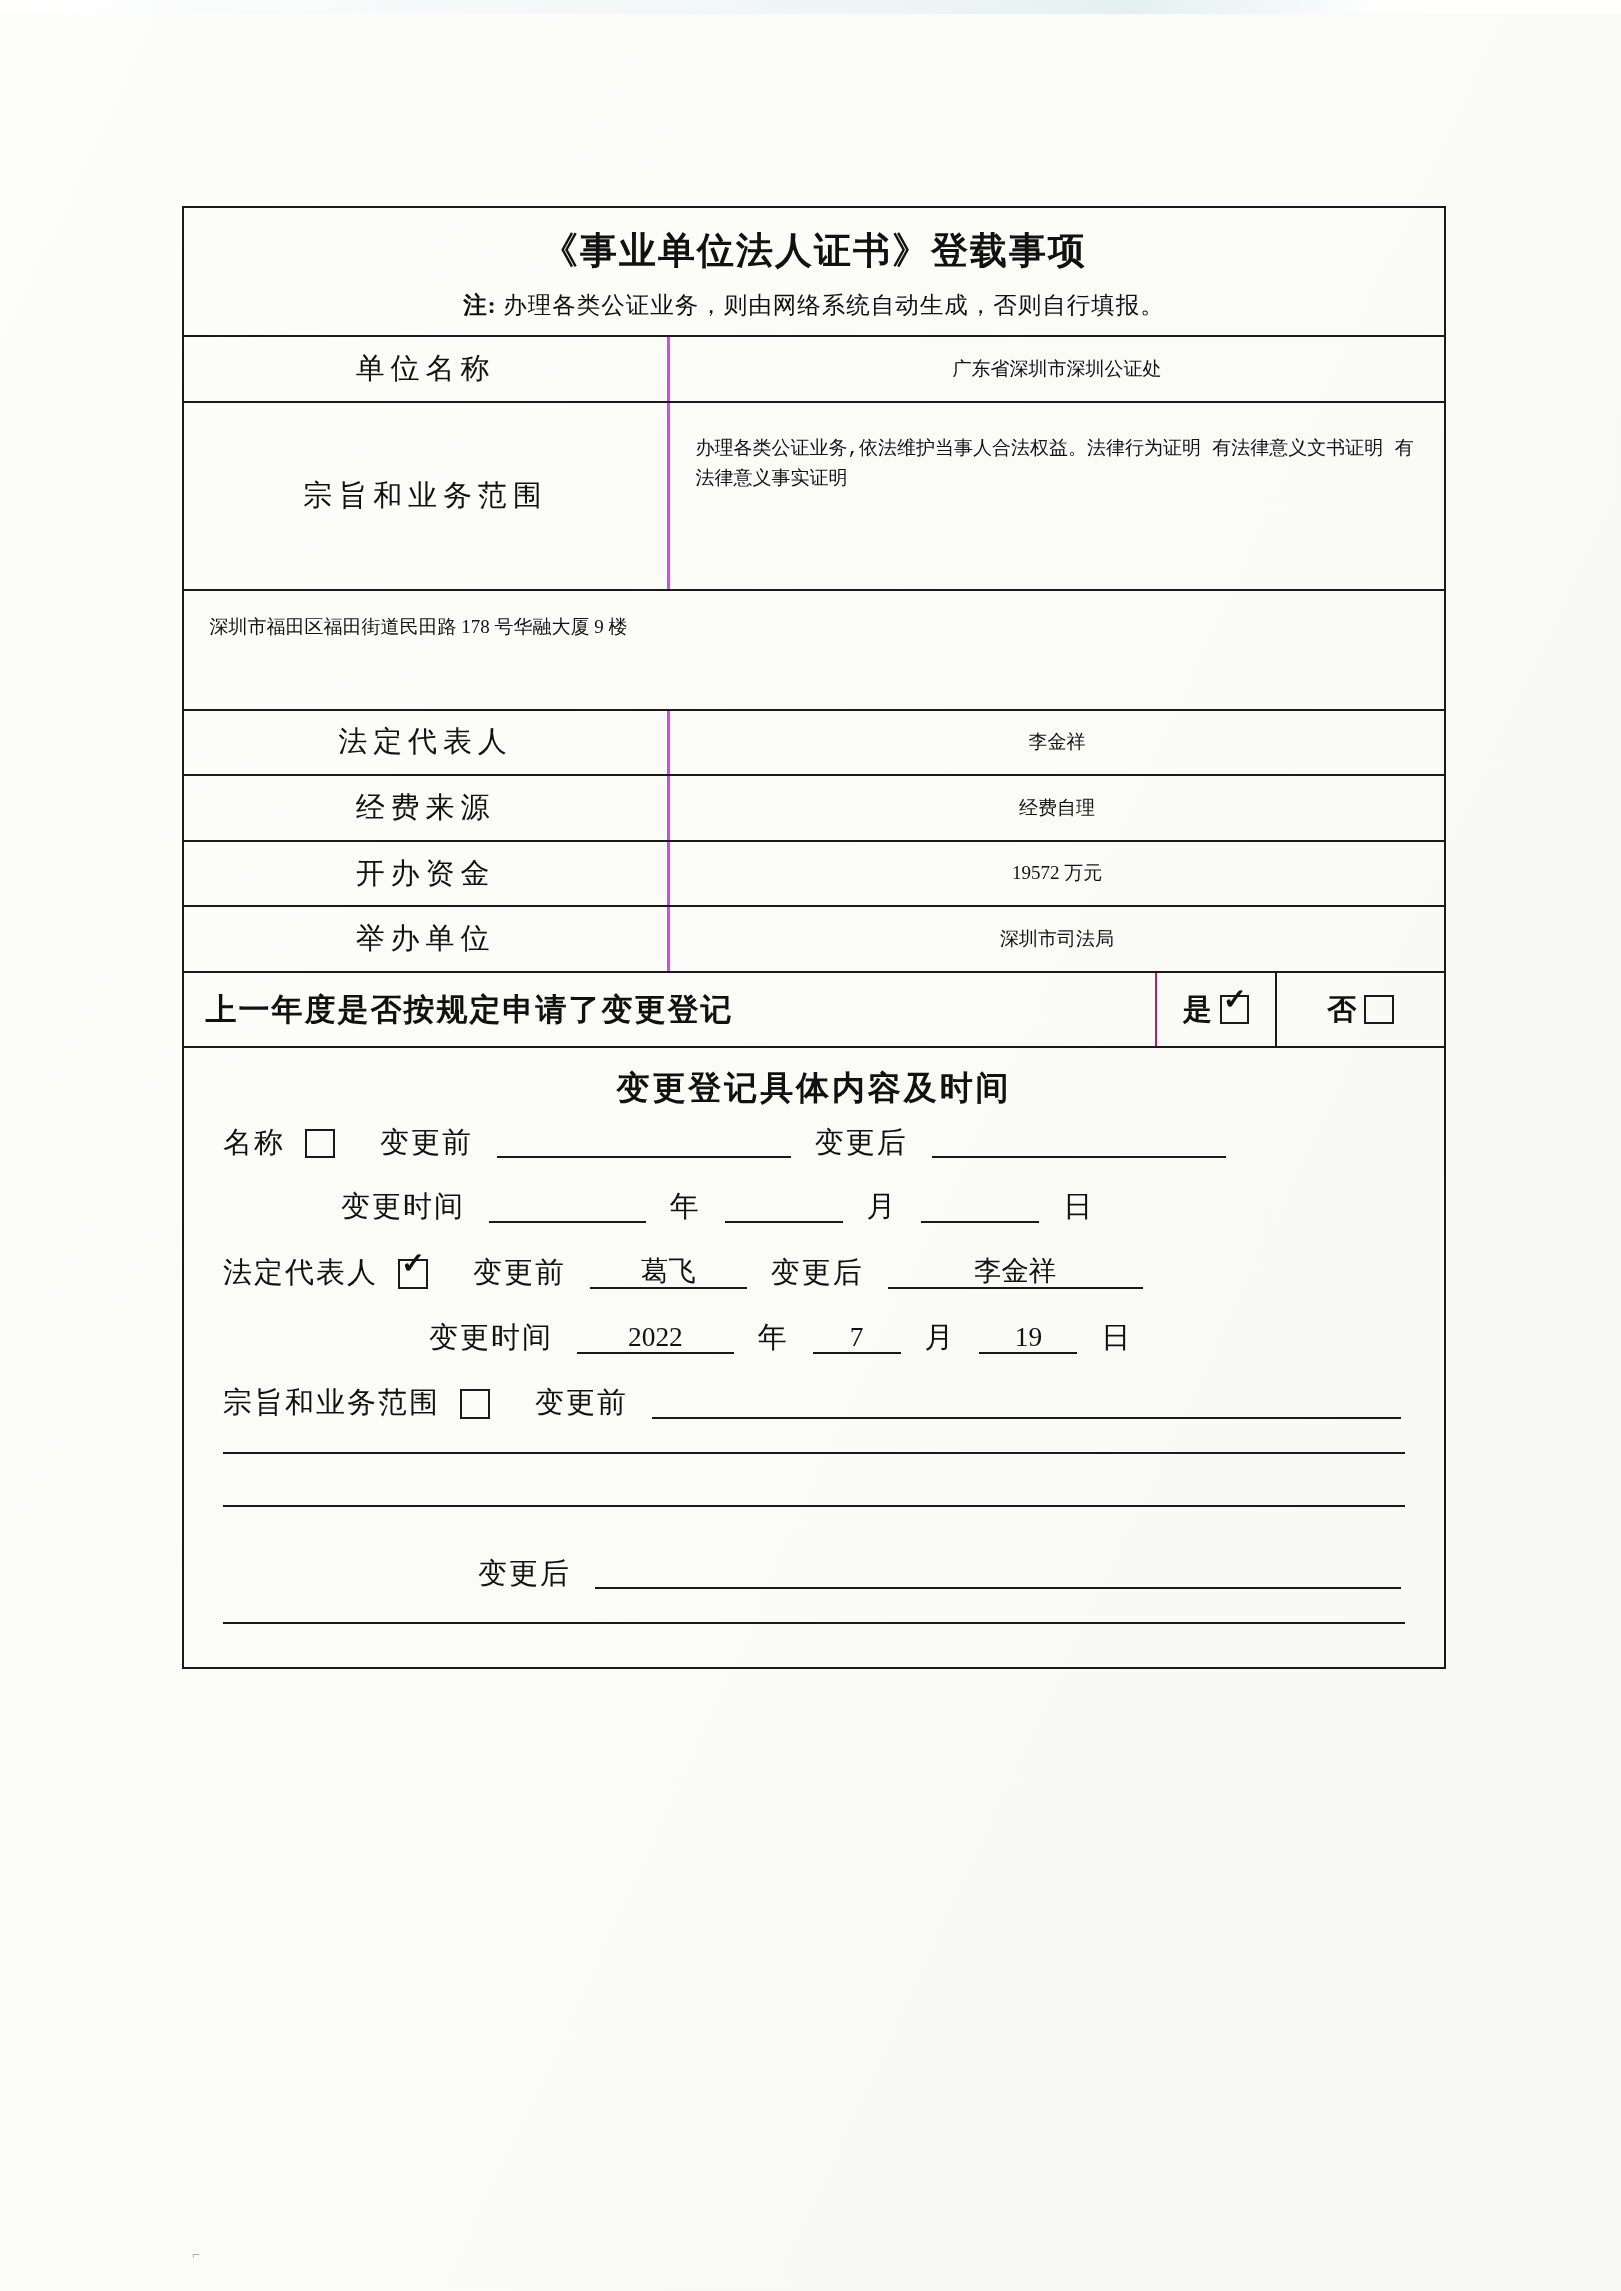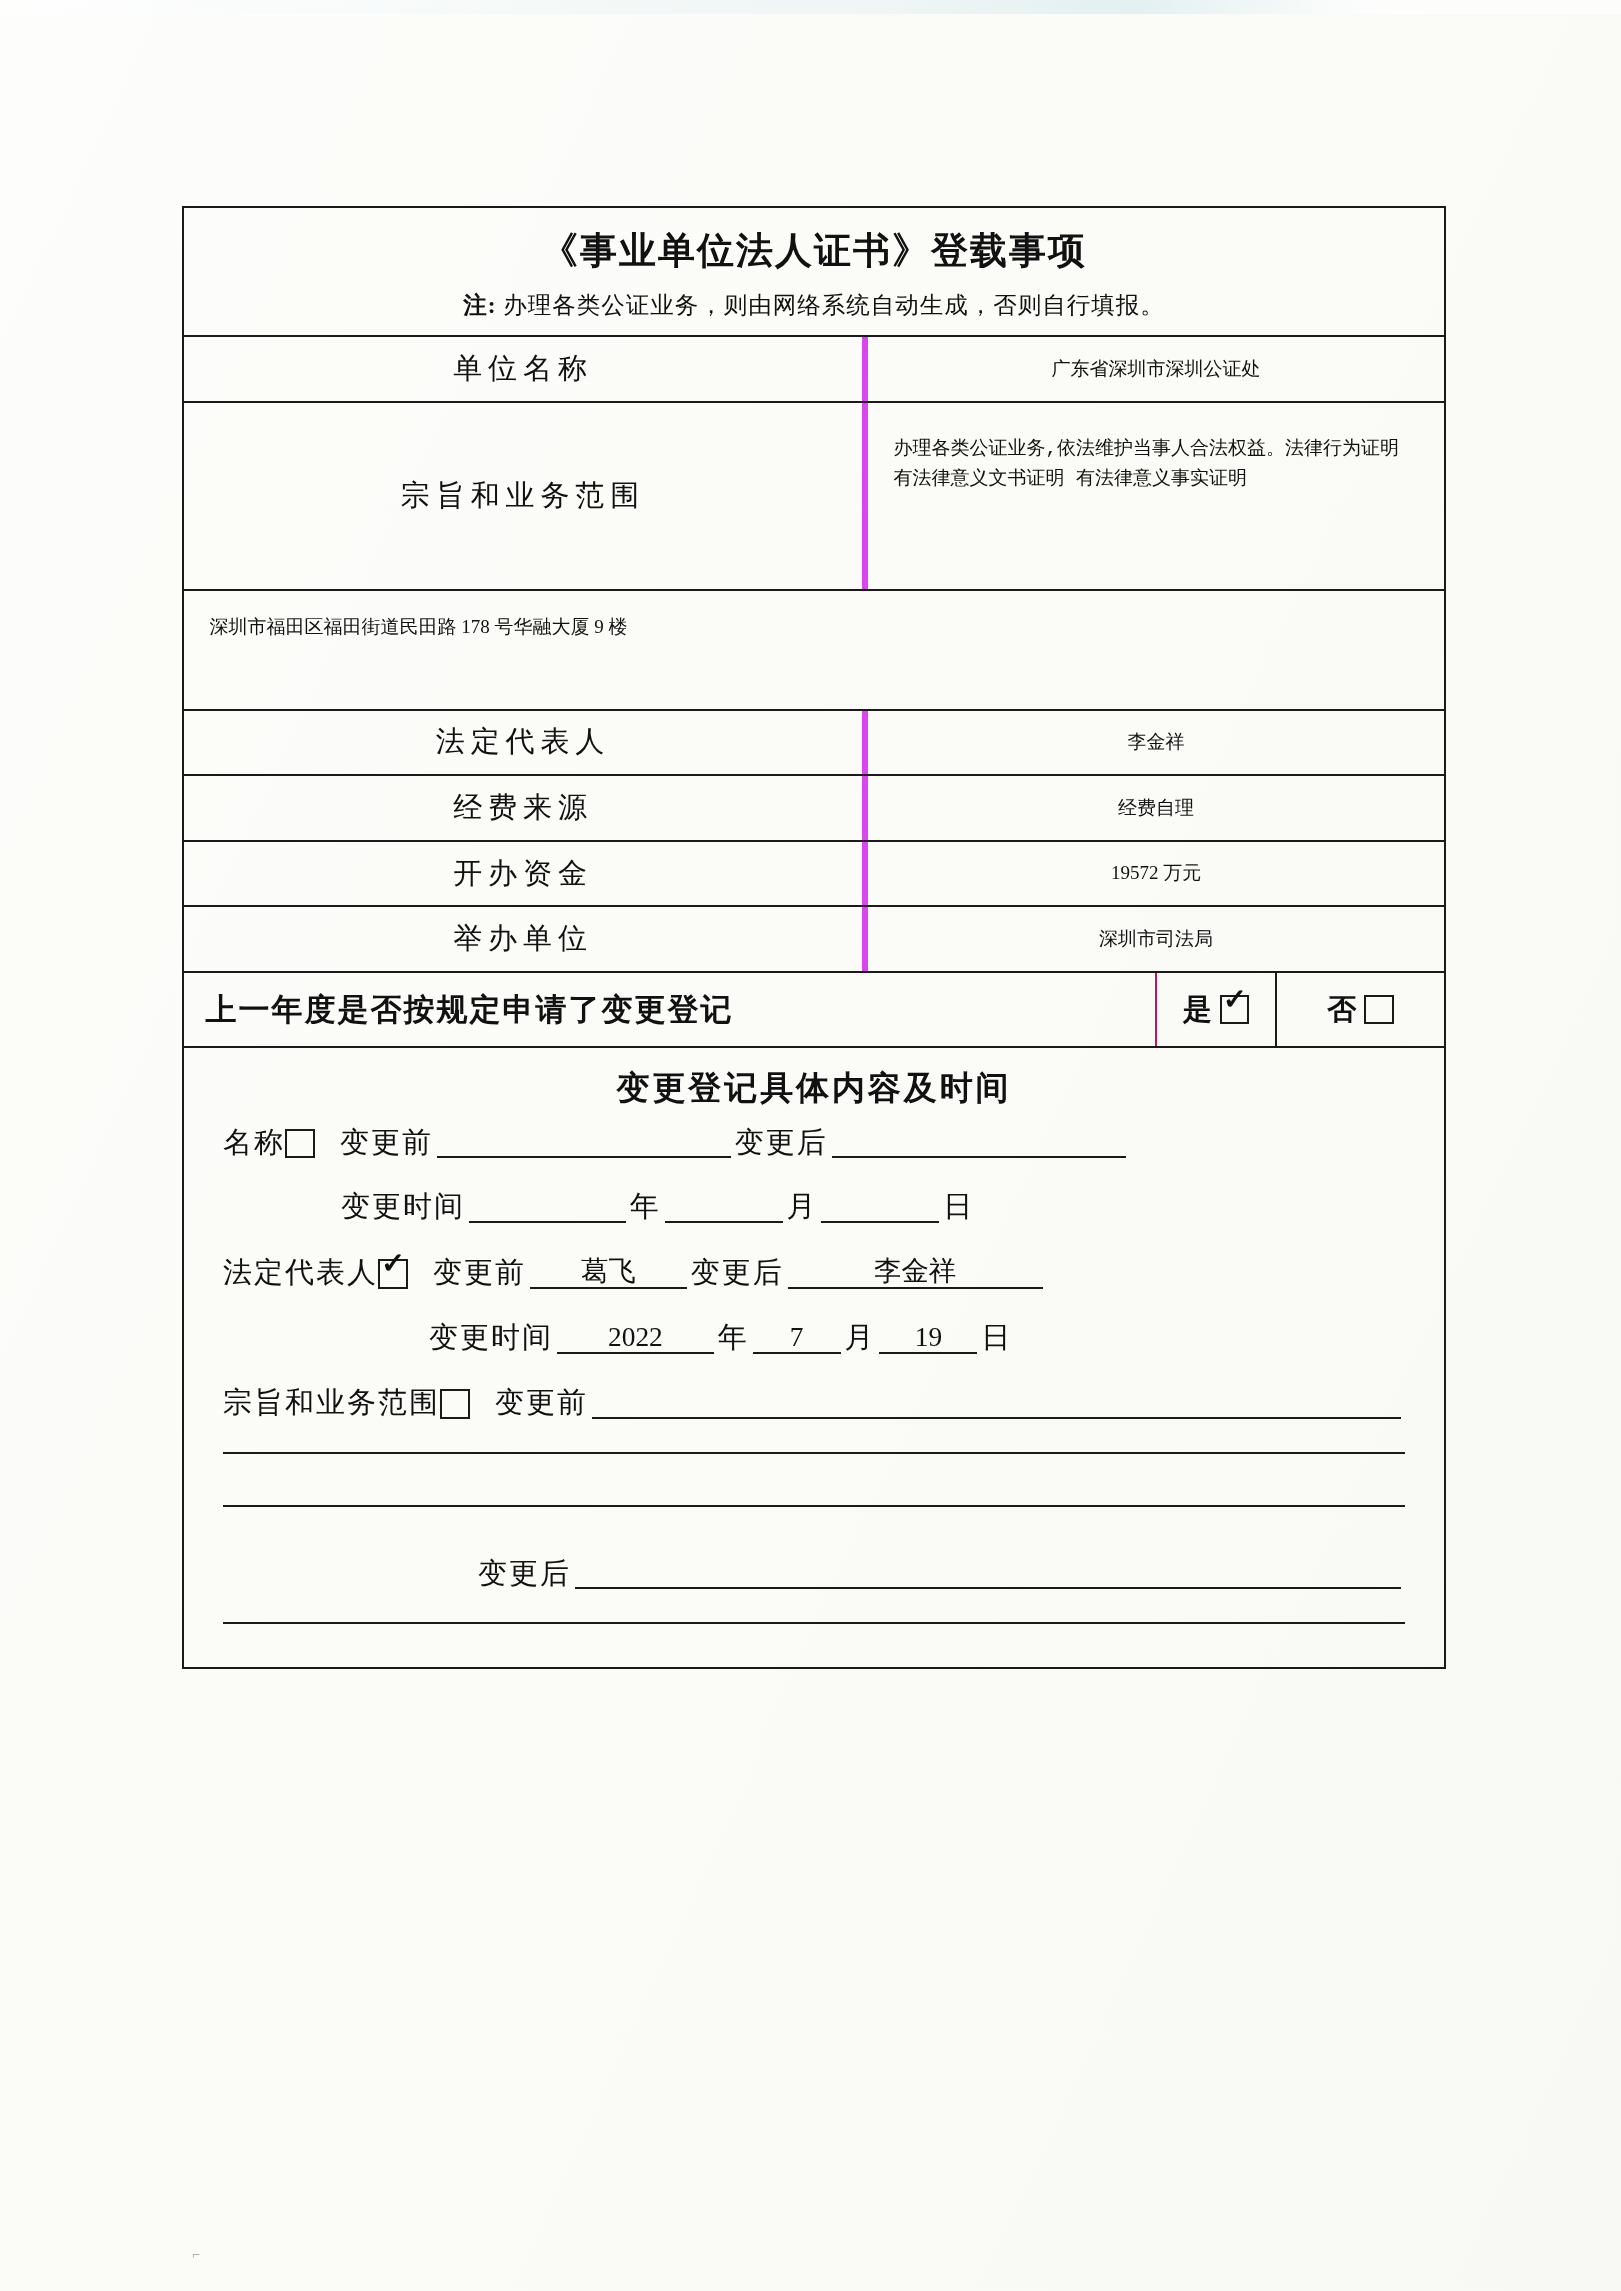--- a/index.html
+++ b/index.html
@@ -35,23 +35,23 @@
     border: 2.9px solid #1a1a1a;
     box-sizing: border-box;
     background: transparent;
   }
   .row {
     display: flex;
     border-bottom: 2px solid #1a1a1a;
   }
   .row:last-child { border-bottom: none; }
   .cell-label {
-    width: 684px;
+    width: 486px;
     box-sizing: border-box;
-    border-right: 6px solid #d946ef;
+    border-right: 3px solid #d946ef;
     display: flex;
     align-items: center;
     justify-content: center;
     font-size: 29px;
     letter-spacing: 5.9px;
     padding: 11.8px 0;
   }
   .cell-value {
     flex: 1;
     box-sizing: border-box;
@@ -145,20 +145,21 @@
   .detail {
     padding: 3.9px 39px 33px 39px;
     font-size: 29px;
     line-height: 1.1;
   }
   .dline {
     display: flex;
     align-items: flex-end;
     margin-bottom: 33px;
     white-space: nowrap;
+    gap: 20px;
   }
   .dline.indent { padding-left: 118px; }
   .dline.indent2 { padding-left: 206px; }
   .lbl { letter-spacing: 2px; }
   .fill {
     display: inline-block;
     border-bottom: 2px solid #1a1a1a;
     text-align: center;
     font-size: 27.4px;
     padding-bottom: 0;

